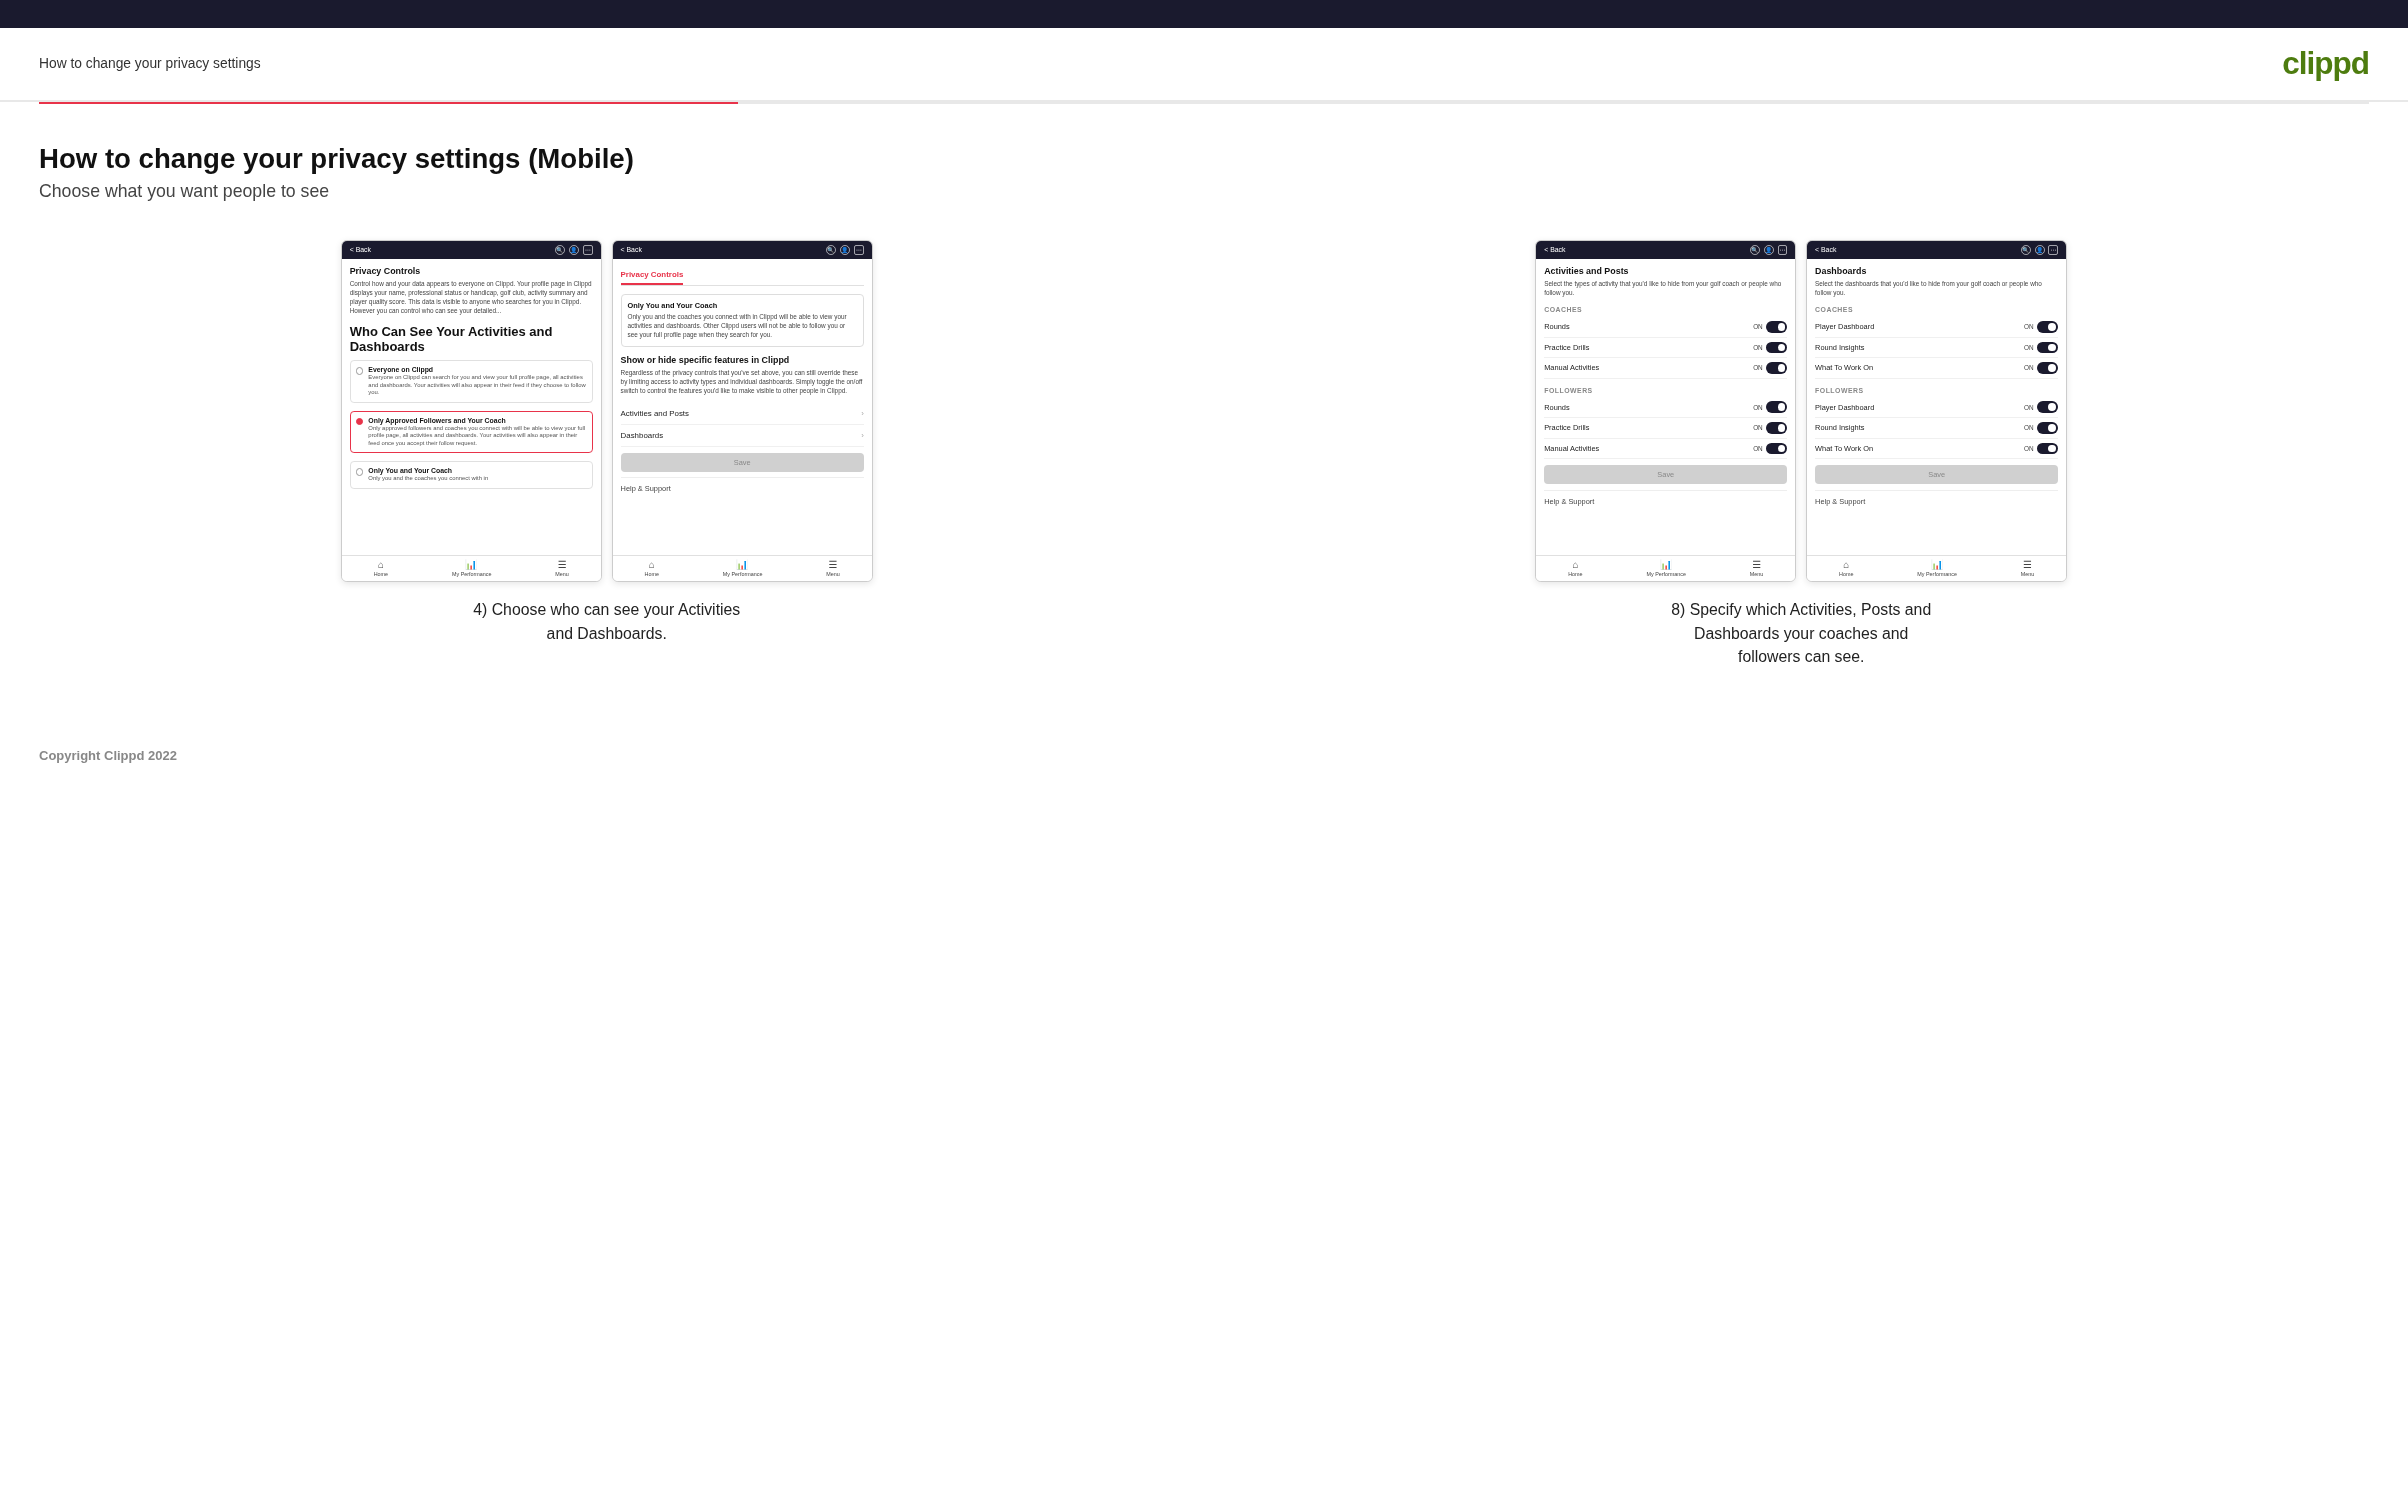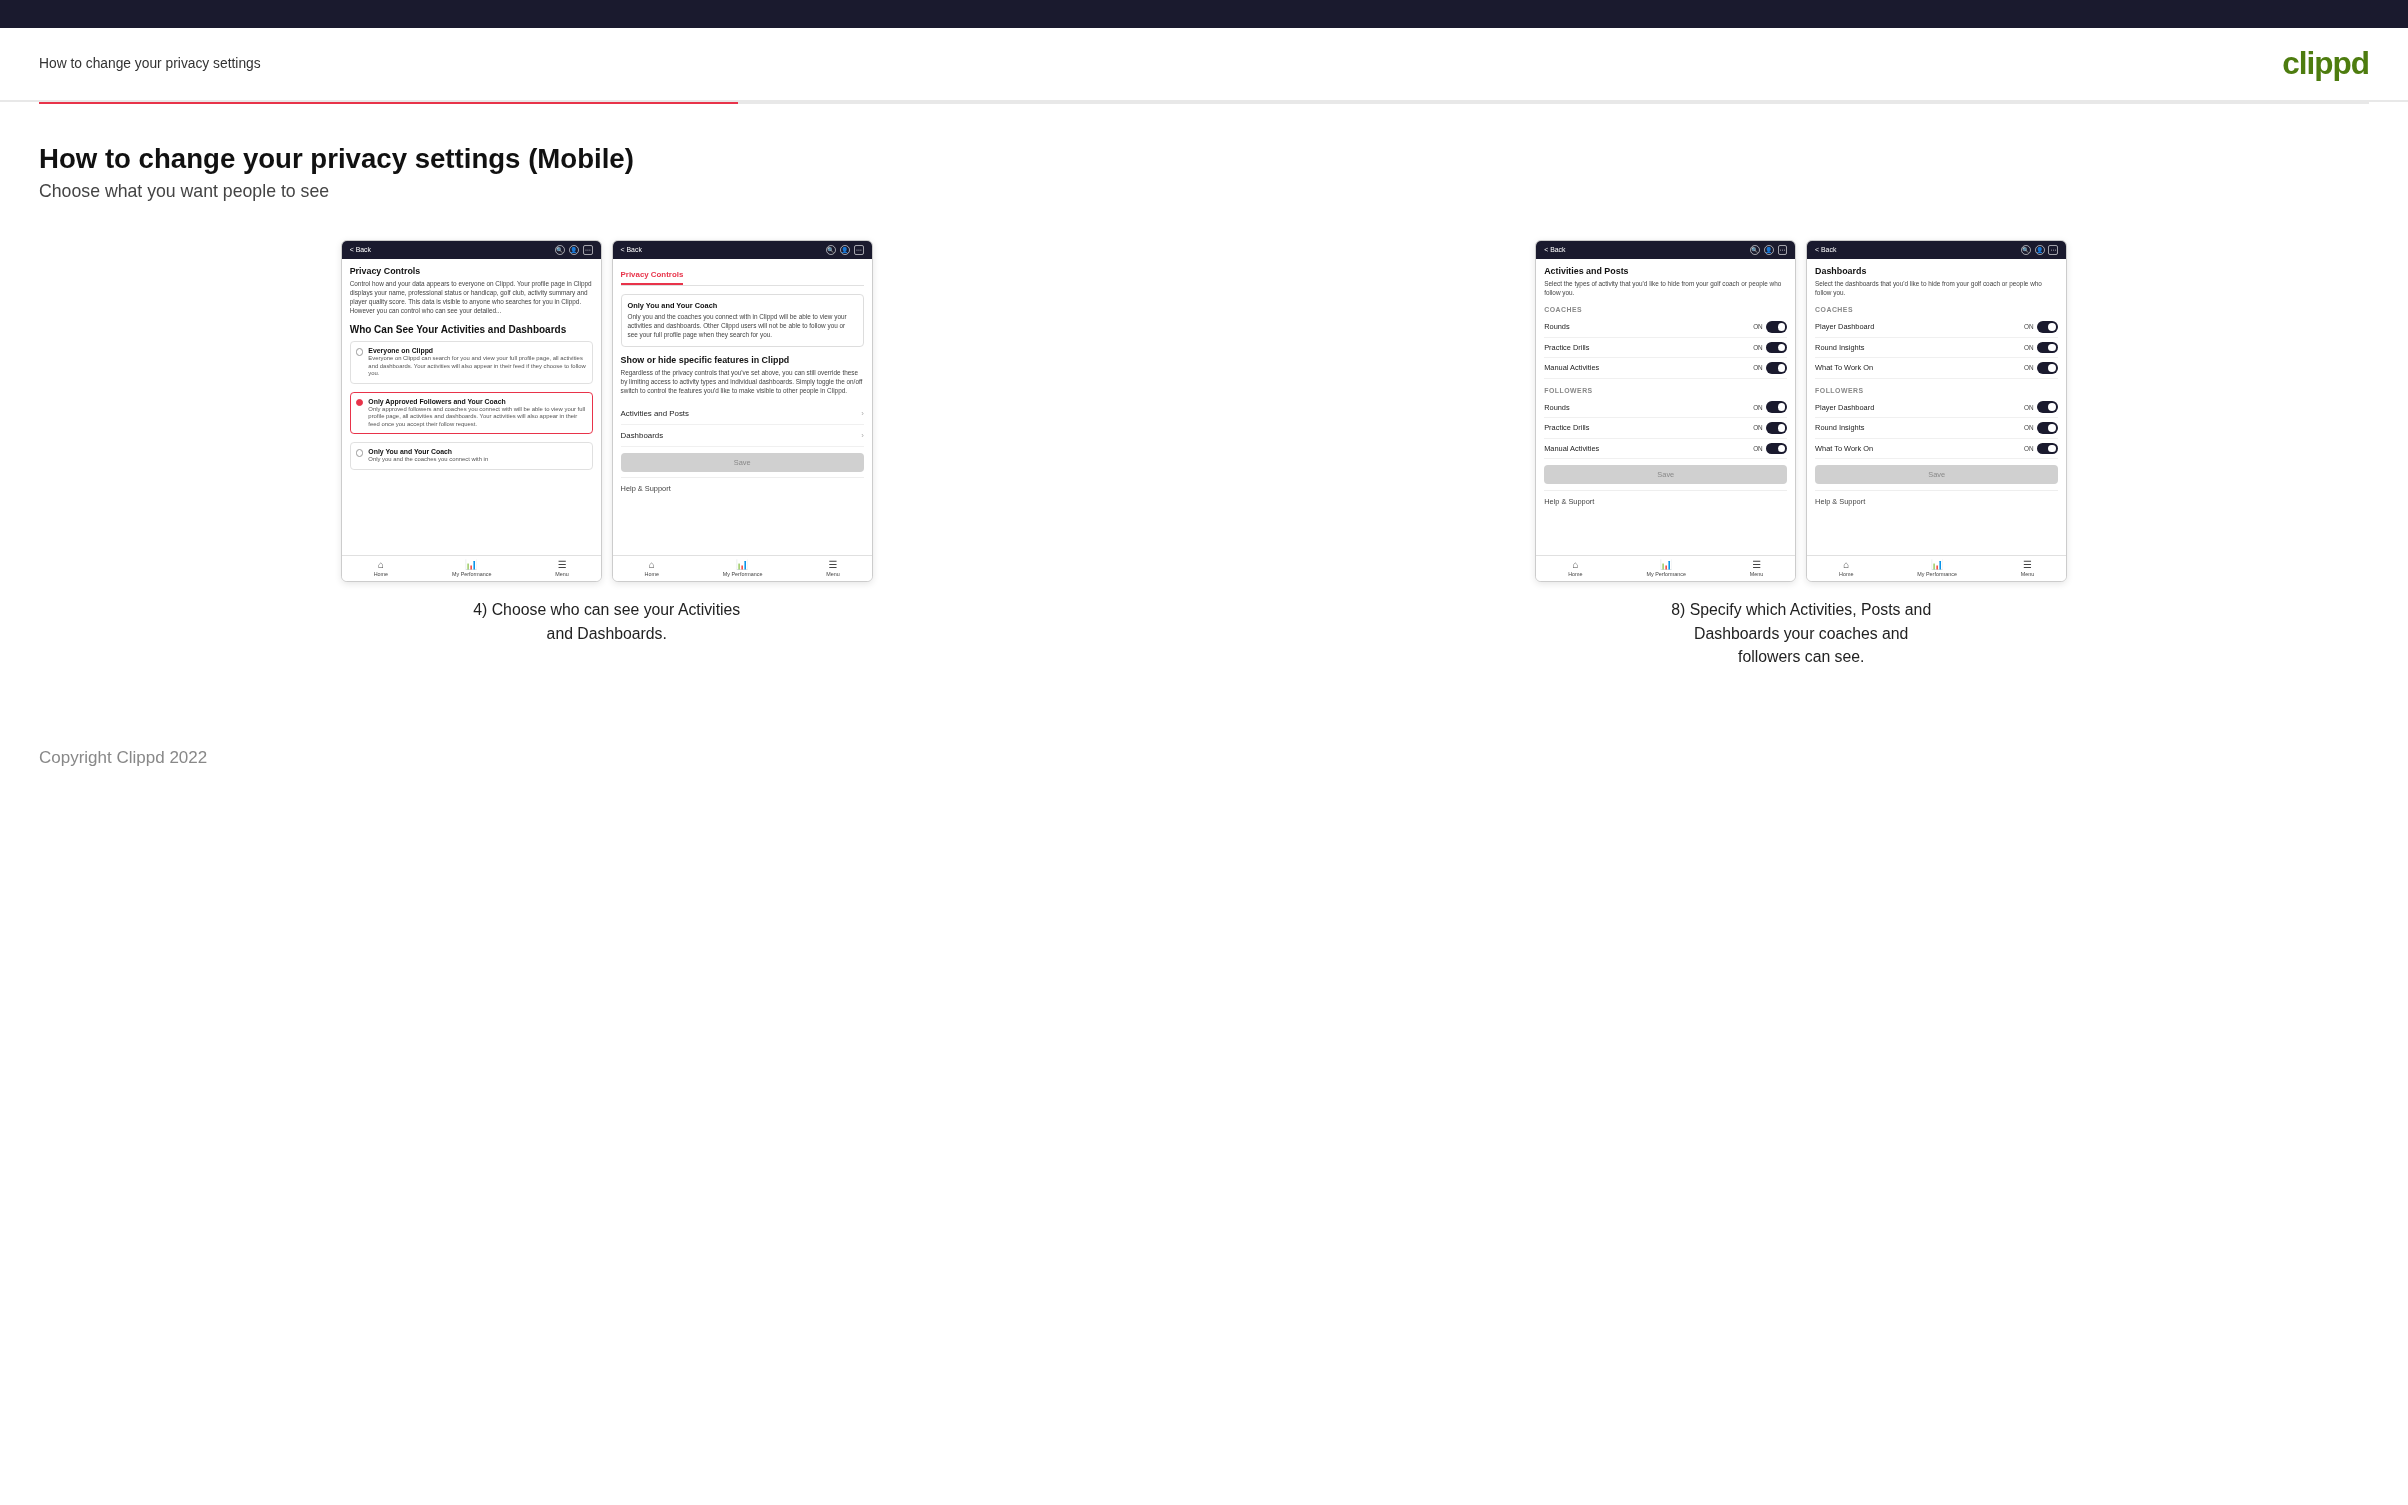--- a/index.html
+++ b/index.html
@@ -123,21 +123,21 @@
     }
 
     .phone-body-text {
       font-size: 6.4px;
       color: #444;
       line-height: 1.4;
       margin-bottom: 7.9px;
     }
 
     .phone-subsection-title {
-      font-size: 10px;
+      font-size: 13px;
       font-weight: 600;
       color: #111;
       margin-bottom: 5.9px;
     }
 
     
     .radio-option {
       display: flex;
       align-items: flex-start;
       gap: 4.9px;
@@ -350,23 +350,24 @@
       align-items: center;
       flex: 1;
     }
 
     .phone-pair {
       display: flex;
       gap: 9.9px;
     }
 
     .copyright {
-      font-size: 17px;
+      font-size: 13px;
       color: #888;
       padding: 19.7px 39px;
+      font-weight: bold;
     }
   </style>
 </head>
 <body>
 
 <div class="top-bar"></div>
 
 <div class="header">
   <span class="header-title">How to change your privacy settings</span>
   <span class="logo">clippd</span>

